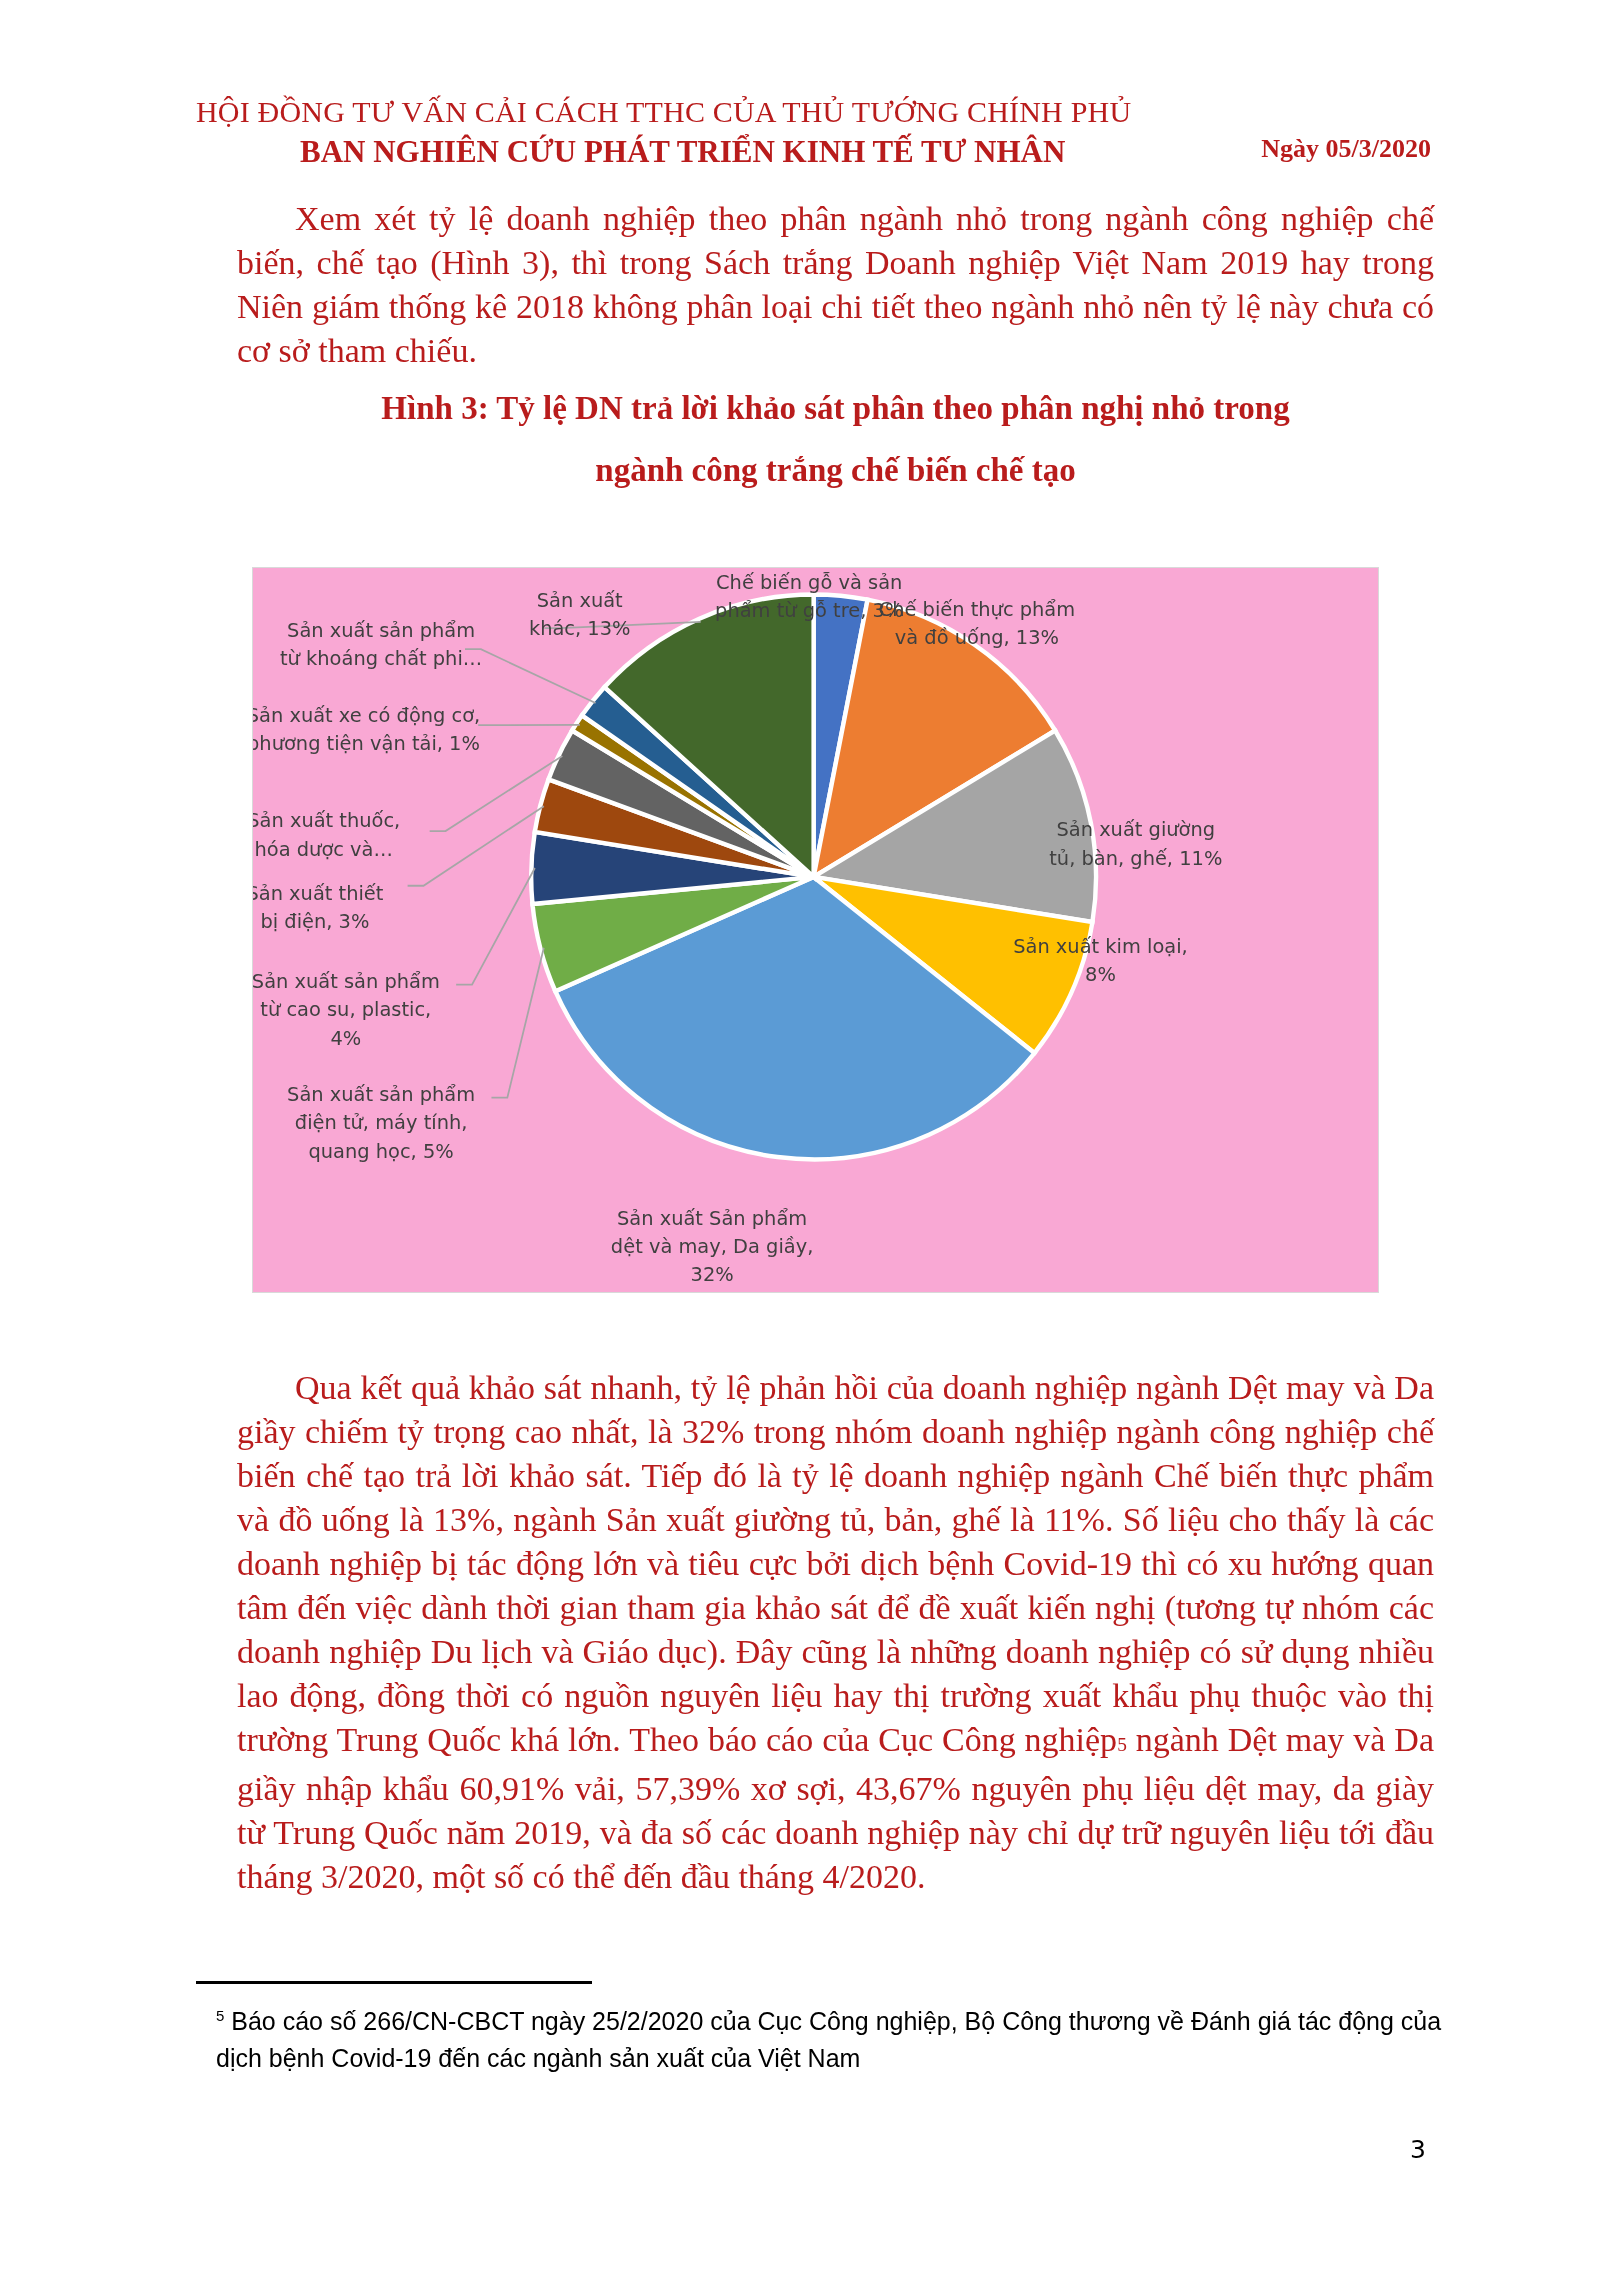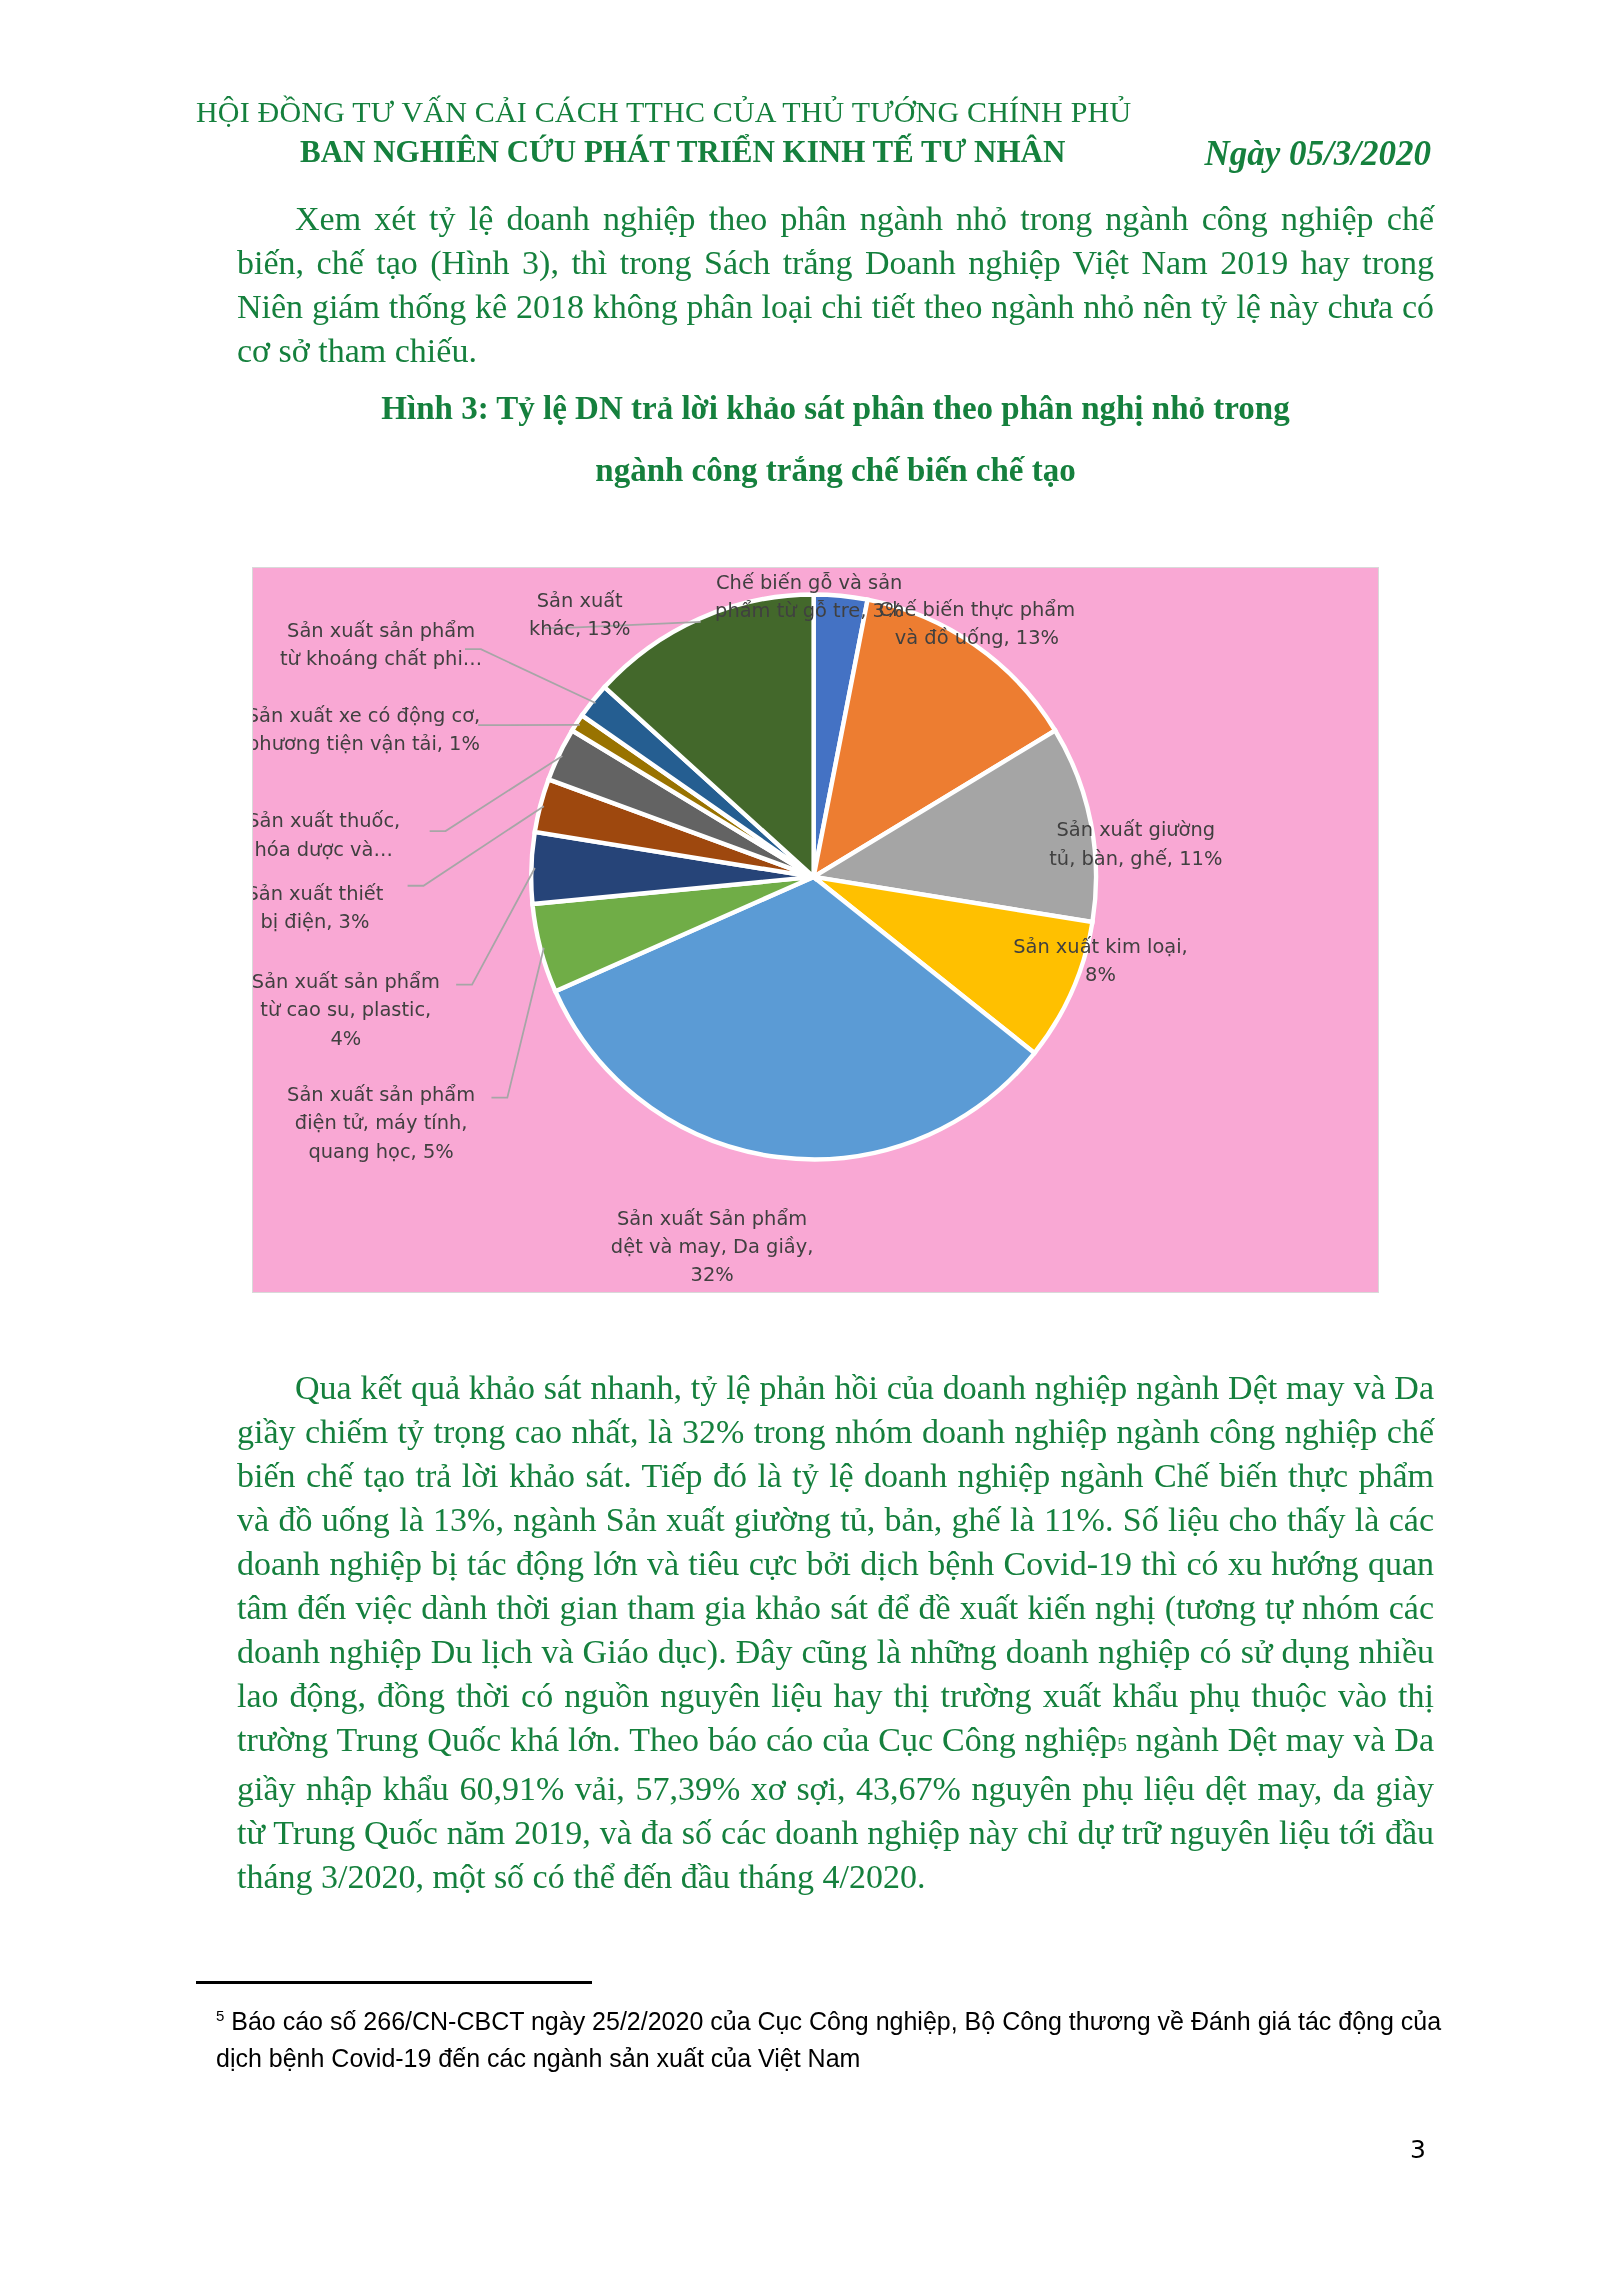--- a/index.html
+++ b/index.html
@@ -1,21 +1,21 @@
 <!DOCTYPE html>
 <html style="font-size:14px"><head>
   <meta charset="utf-8">
   <style>
     html, body { margin: 0; padding: 0; background: #ffffff; }
     body { width: 1623px; height: 2295px; position: relative; overflow: hidden; }
-    .serif { font-family: "Liberation Serif", "DejaVu Serif", serif; color: #15803d; }
+    .serif { font-family: "Liberation Serif", "DejaVu Serif", serif; color: #b91c1c; }
 
     #hdr1 { position: absolute; left: 196px; top: 95px; font-size: 30px; letter-spacing: 0.2px; }
     #hdr2 { position: absolute; left: 300px; top: 134px; font-size: 31px; font-weight: bold; }
-    #hdr-date { position: absolute; right: 192px; top: 134px; font-size: 35px; font-weight: bold; font-style: italic; }
+    #hdr-date { position: absolute; right: 192px; top: 134px; font-size: 26px; font-weight: bold; }
 
     .para { position: absolute; left: 237px; width: 1197px; font-size: 34px; line-height: 44px; text-align: justify; }
     .para .indent { display: inline-block; width: 58px; }
     #para1 { top: 197px; }
     #para2 { top: 1366px; }
 
     .fig-title { position: absolute; left: 237px; width: 1197px; text-align: center; font-size: 33px; font-weight: bold; }
     #figt1 { top: 390px; }
     #figt2 { top: 452px; }
 

